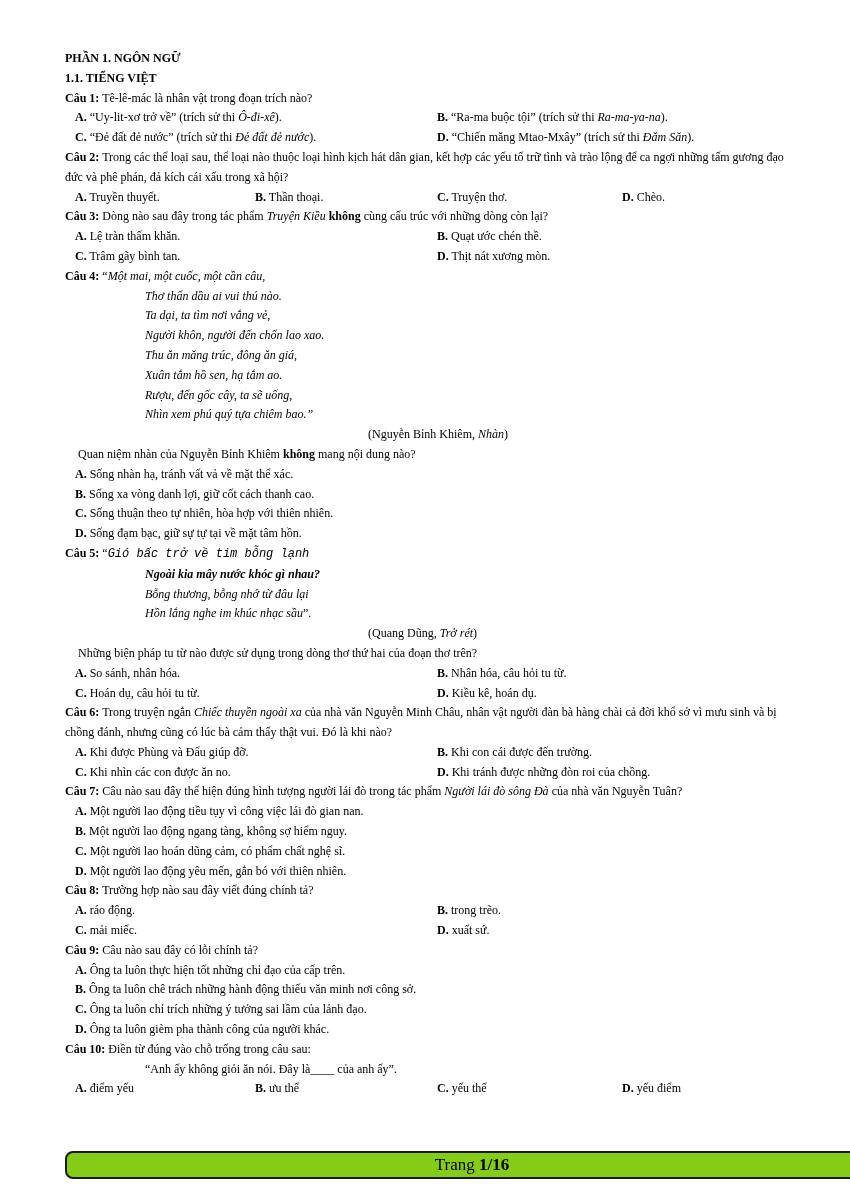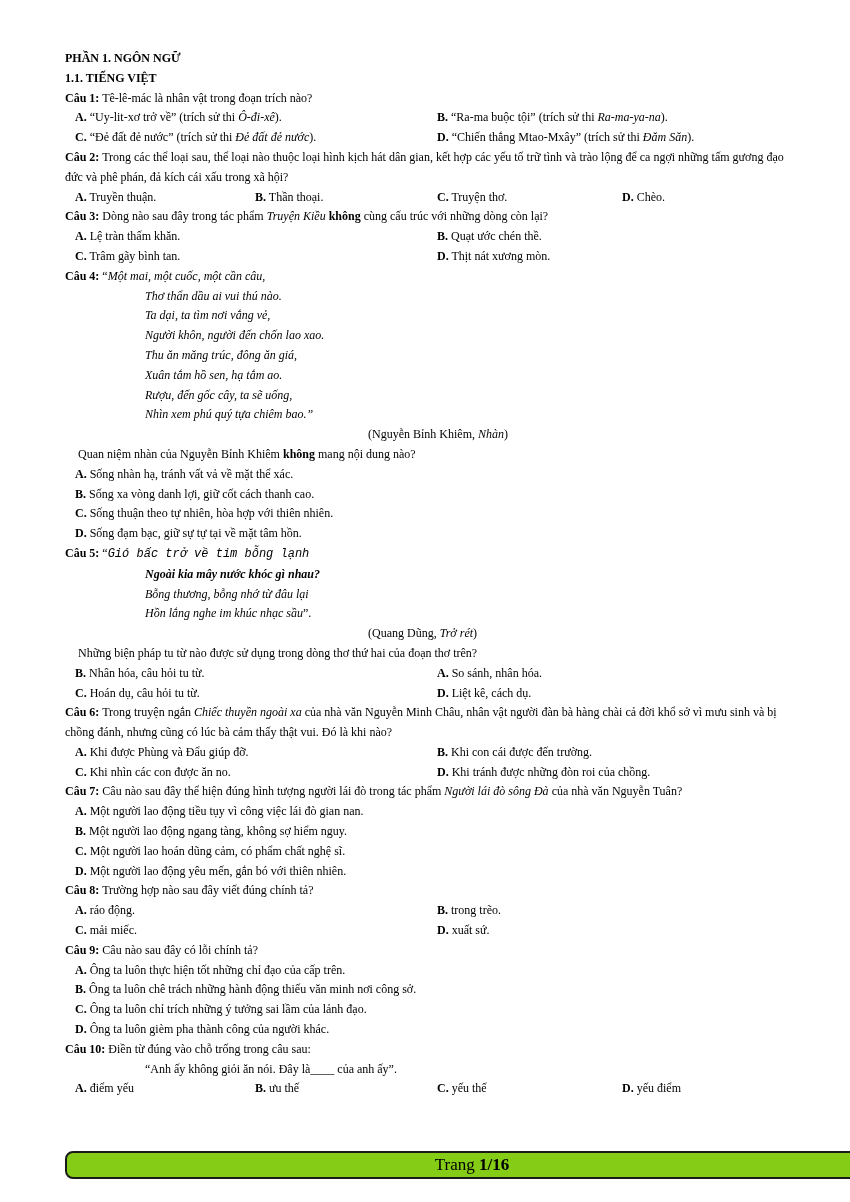--- a/index.html
+++ b/index.html
@@ -49,27 +49,27 @@
   <div class="content">
     <div class="heading">PHẦN 1. NGÔN NGỮ</div>
     <div class="heading">1.1. TIẾNG VIỆT</div>
     <div id="questions">
         <div>
           <div class="para"><span style="font-weight: bold;">Câu 1:</span><span> Tê-lê-mác là nhân vật trong đoạn trích nào?</span></div>
           <div class="opts cols2">
             <div class="opt"><span class="b">A.</span><span> “Uy-lit-xơ trở về” (trích sử thi </span><span style="font-style: italic;">Ô-đi-xê</span><span>).</span></div>
             <div class="opt"><span class="b">B.</span><span> “Ra-ma buộc tội” (trích sử thi </span><span style="font-style: italic;">Ra-ma-ya-na</span><span>).</span></div>
             <div class="opt"><span class="b">C.</span><span> “Đẻ đất đẻ nước” (trích sử thi </span><span style="font-style: italic;">Đẻ đất đẻ nước</span><span>).</span></div>
-            <div class="opt"><span class="b">D.</span><span> “Chiến thắng Mtao-Mxây” (trích sử thi </span><span style="font-style: italic;">Đăm Săn</span><span>).</span></div>
+            <div class="opt"><span class="b">D.</span><span> “Chiến măng Mtao-Mxây” (trích sử thi </span><span style="font-style: italic;">Đăm Săn</span><span>).</span></div>
           </div>
         </div>
         <div>
           <div class="para"><span style="font-weight: bold; margin-top: 38px;">Câu 2:</span><span> Trong các thể loại sau, thể loại nào thuộc loại hình kịch hát dân gian, kết hợp các yếu tố trữ tình và trào lộng để ca ngợi những tấm gương đạo đức và phê phán, đả kích cái xấu trong xã hội?</span></div>
           <div class="opts cols4">
-            <div class="opt"><span class="b">A.</span><span> Truyền thuận.</span></div>
+            <div class="opt"><span class="b">A.</span><span> Truyền thuyết.</span></div>
             <div class="opt"><span class="b">B.</span><span> Thần thoại.</span></div>
             <div class="opt"><span class="b">C.</span><span> Truyện thơ.</span></div>
             <div class="opt"><span class="b">D.</span><span> Chèo.</span></div>
           </div>
         </div>
         <div>
           <div class="para"><span style="font-weight: bold;">Câu 3:</span><span> Dòng nào sau đây trong tác phẩm </span><span style="font-style: italic;">Truyện Kiều</span><span> </span><span style="font-weight: bold;">không</span><span> cùng cấu trúc với những dòng còn lại?</span></div>
           <div class="opts cols2">
             <div class="opt"><span class="b">A.</span><span> Lệ tràn thấm khăn.</span></div>
             <div class="opt"><span class="b">B.</span><span> Quạt ước chén thề.</span></div>
@@ -96,24 +96,24 @@
           </div>
         </div>
         <div>
           <div class="para"><span style="font-weight: bold;">Câu 5:</span><span> “</span><span style="font-style: italic; font-family: Liberation Mono, monospace;">Gió bấc trở về tim bỗng lạnh</span></div>
           <div class="poem"><span style="font-weight: bold; font-style: italic;">Ngoài kia mây nước khóc gì nhau?</span></div>
           <div class="poem"><span style="font-style: italic;">Bỗng thương, bỗng nhớ từ đâu lại</span></div>
           <div class="poem"><span style="font-style: italic;">Hồn lắng nghe im khúc nhạc sầu</span><span>”.</span></div>
           <div class="attribution"><span>(Quang Dũng, </span><span style="font-style: italic;">Trở rét</span><span>)</span></div>
           <div class="followup"><span>Những biện pháp tu từ nào được sử dụng trong dòng thơ thứ hai của đoạn thơ trên?</span></div>
           <div class="opts cols2">
+            <div class="opt"><span class="b">A.</span><span> So sánh, nhân hóa.</span></div>
             <div class="opt"><span class="b">B.</span><span> Nhân hóa, câu hỏi tu từ.</span></div>
-            <div class="opt"><span class="b">A.</span><span> So sánh, nhân hóa.</span></div>
             <div class="opt"><span class="b">C.</span><span> Hoán dụ, câu hỏi tu từ.</span></div>
-            <div class="opt"><span class="b">D.</span><span> Liệt kê, cách dụ.</span></div>
+            <div class="opt"><span class="b">D.</span><span> Kiều kê, hoán dụ.</span></div>
           </div>
         </div>
         <div>
           <div class="para"><span style="font-weight: bold;">Câu 6:</span><span> Trong truyện ngắn </span><span style="font-style: italic;">Chiếc thuyền ngoài xa</span><span> của nhà văn Nguyễn Minh Châu, nhân vật người đàn bà hàng chài cả đời khổ sở vì mưu sinh và bị chồng đánh, nhưng cũng có lúc bà cảm thấy thật vui. Đó là khi nào?</span></div>
           <div class="opts cols2">
             <div class="opt"><span class="b">A.</span><span> Khi được Phùng và Đẩu giúp đỡ.</span></div>
             <div class="opt"><span class="b">B.</span><span> Khi con cái được đến trường.</span></div>
             <div class="opt"><span class="b">C.</span><span> Khi nhìn các con được ăn no.</span></div>
             <div class="opt"><span class="b">D.</span><span> Khi tránh được những đòn roi của chồng.</span></div>
           </div>

